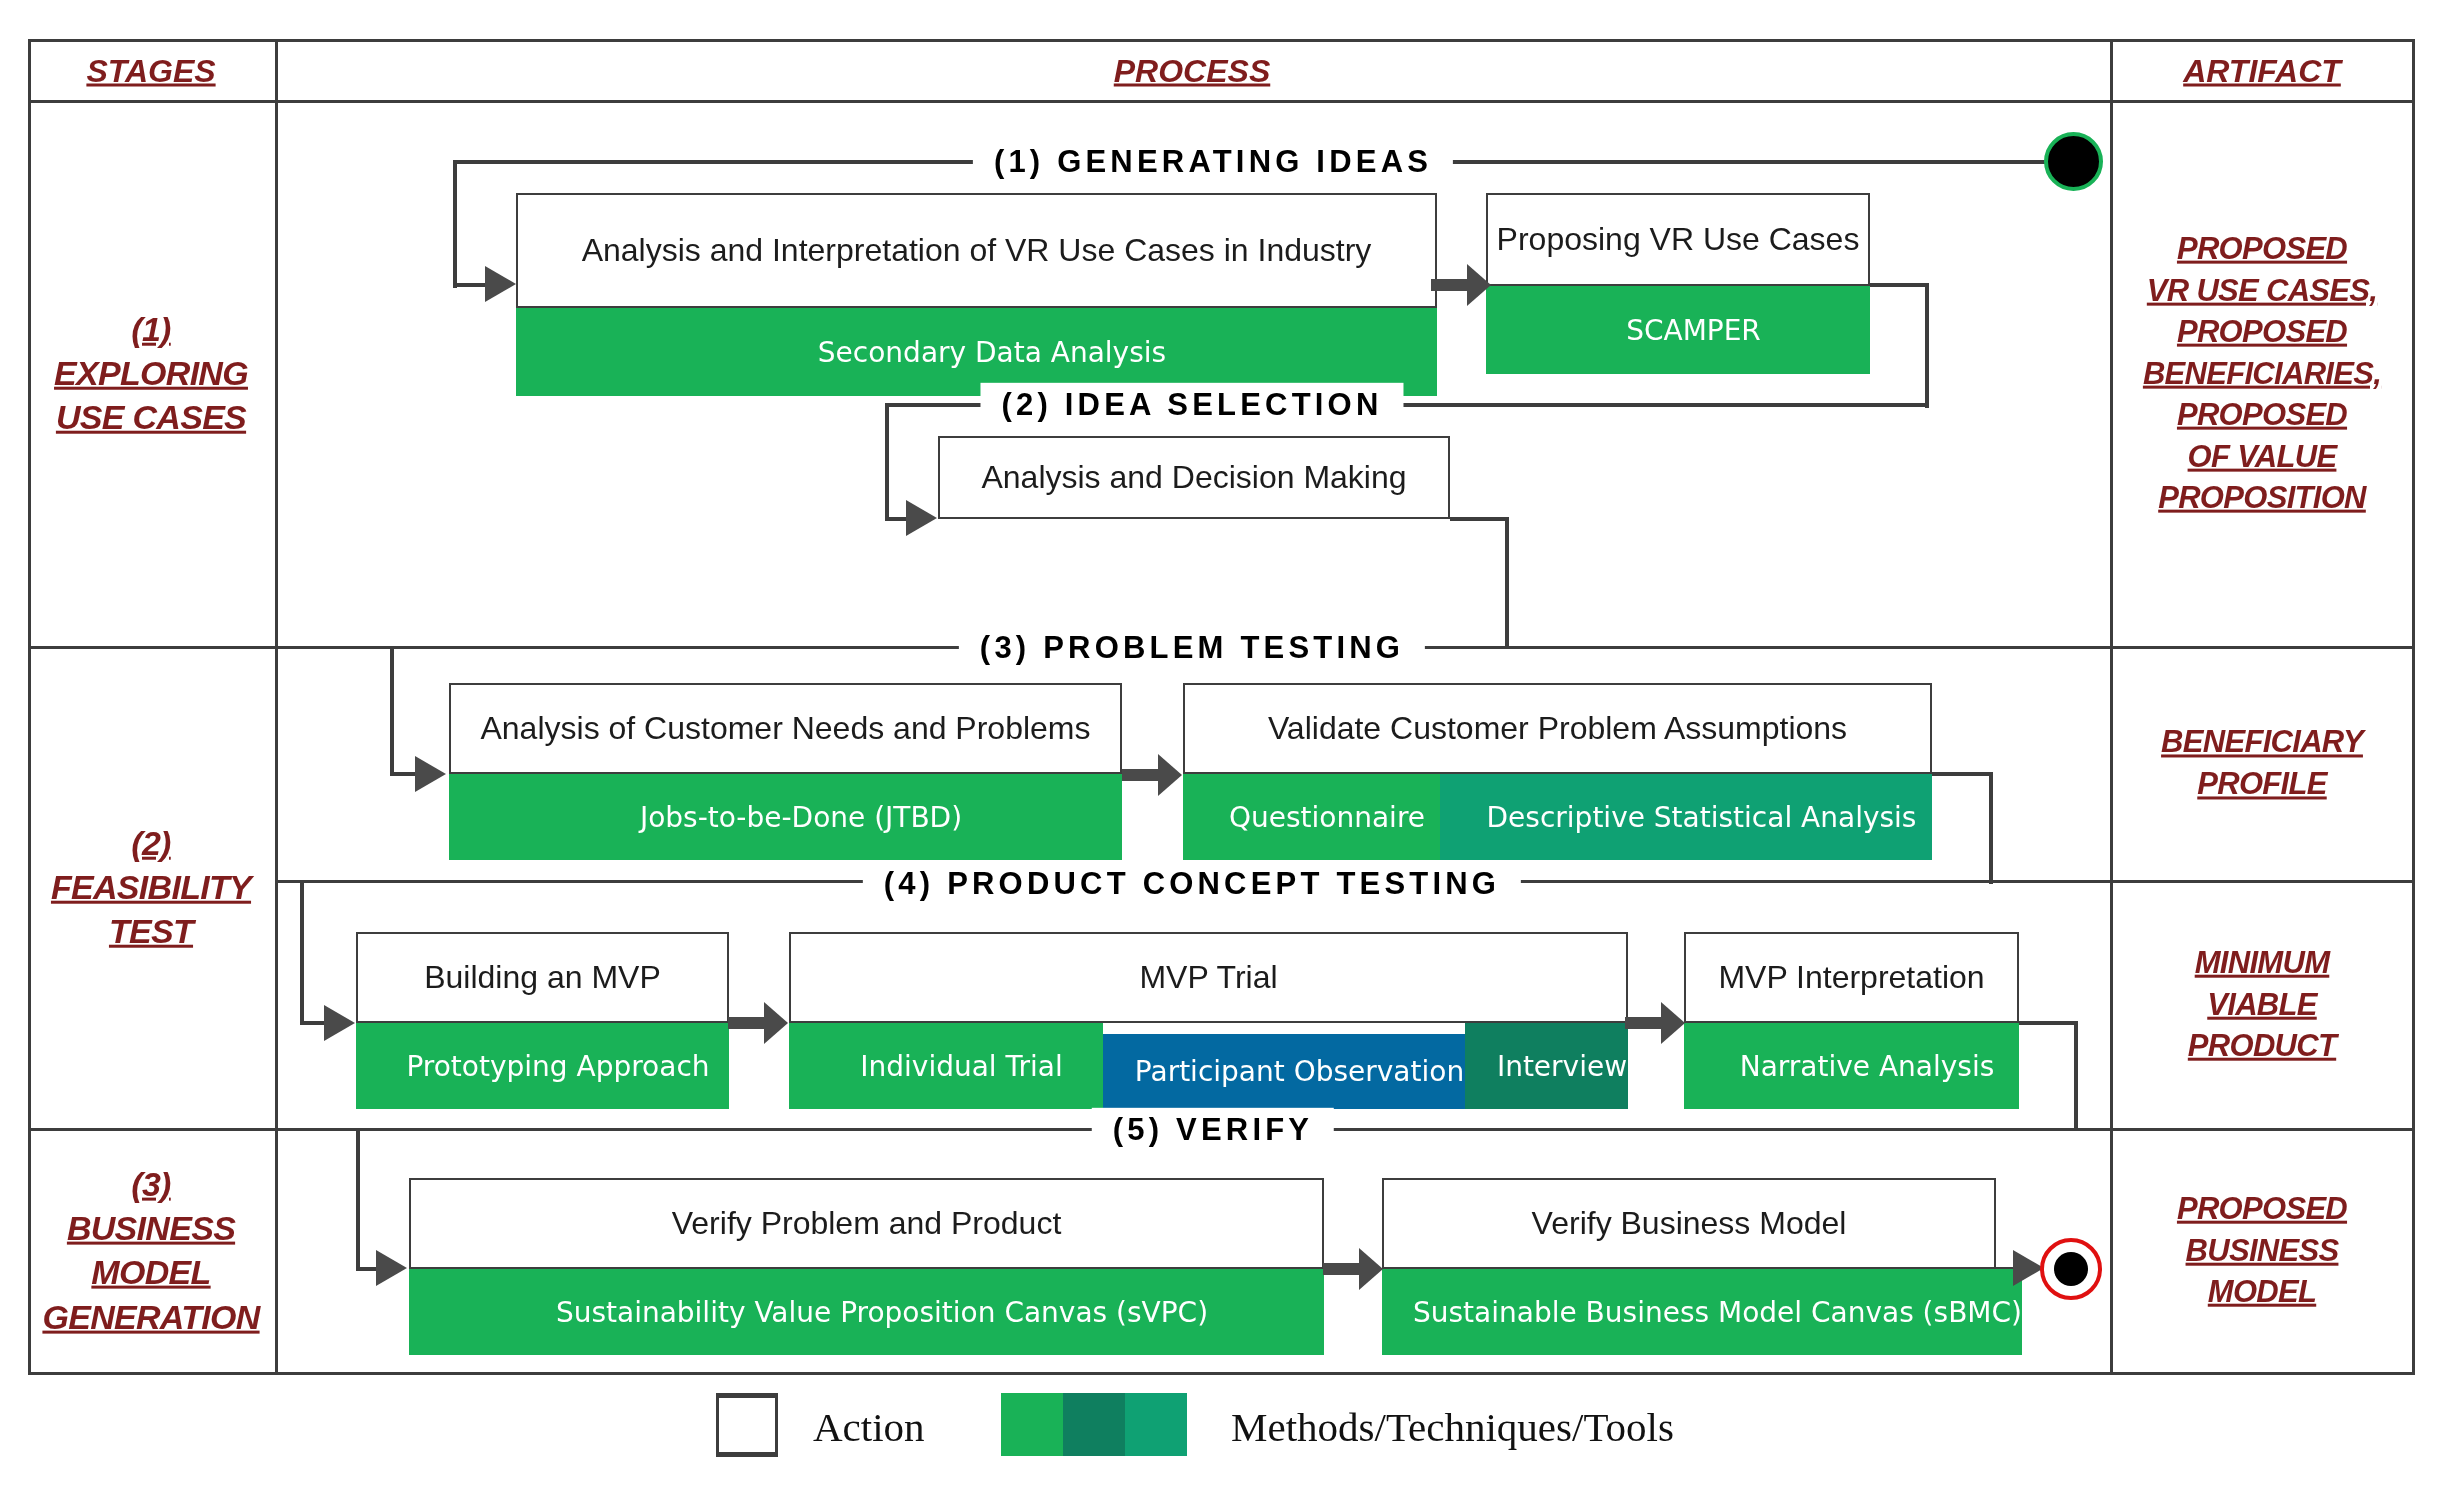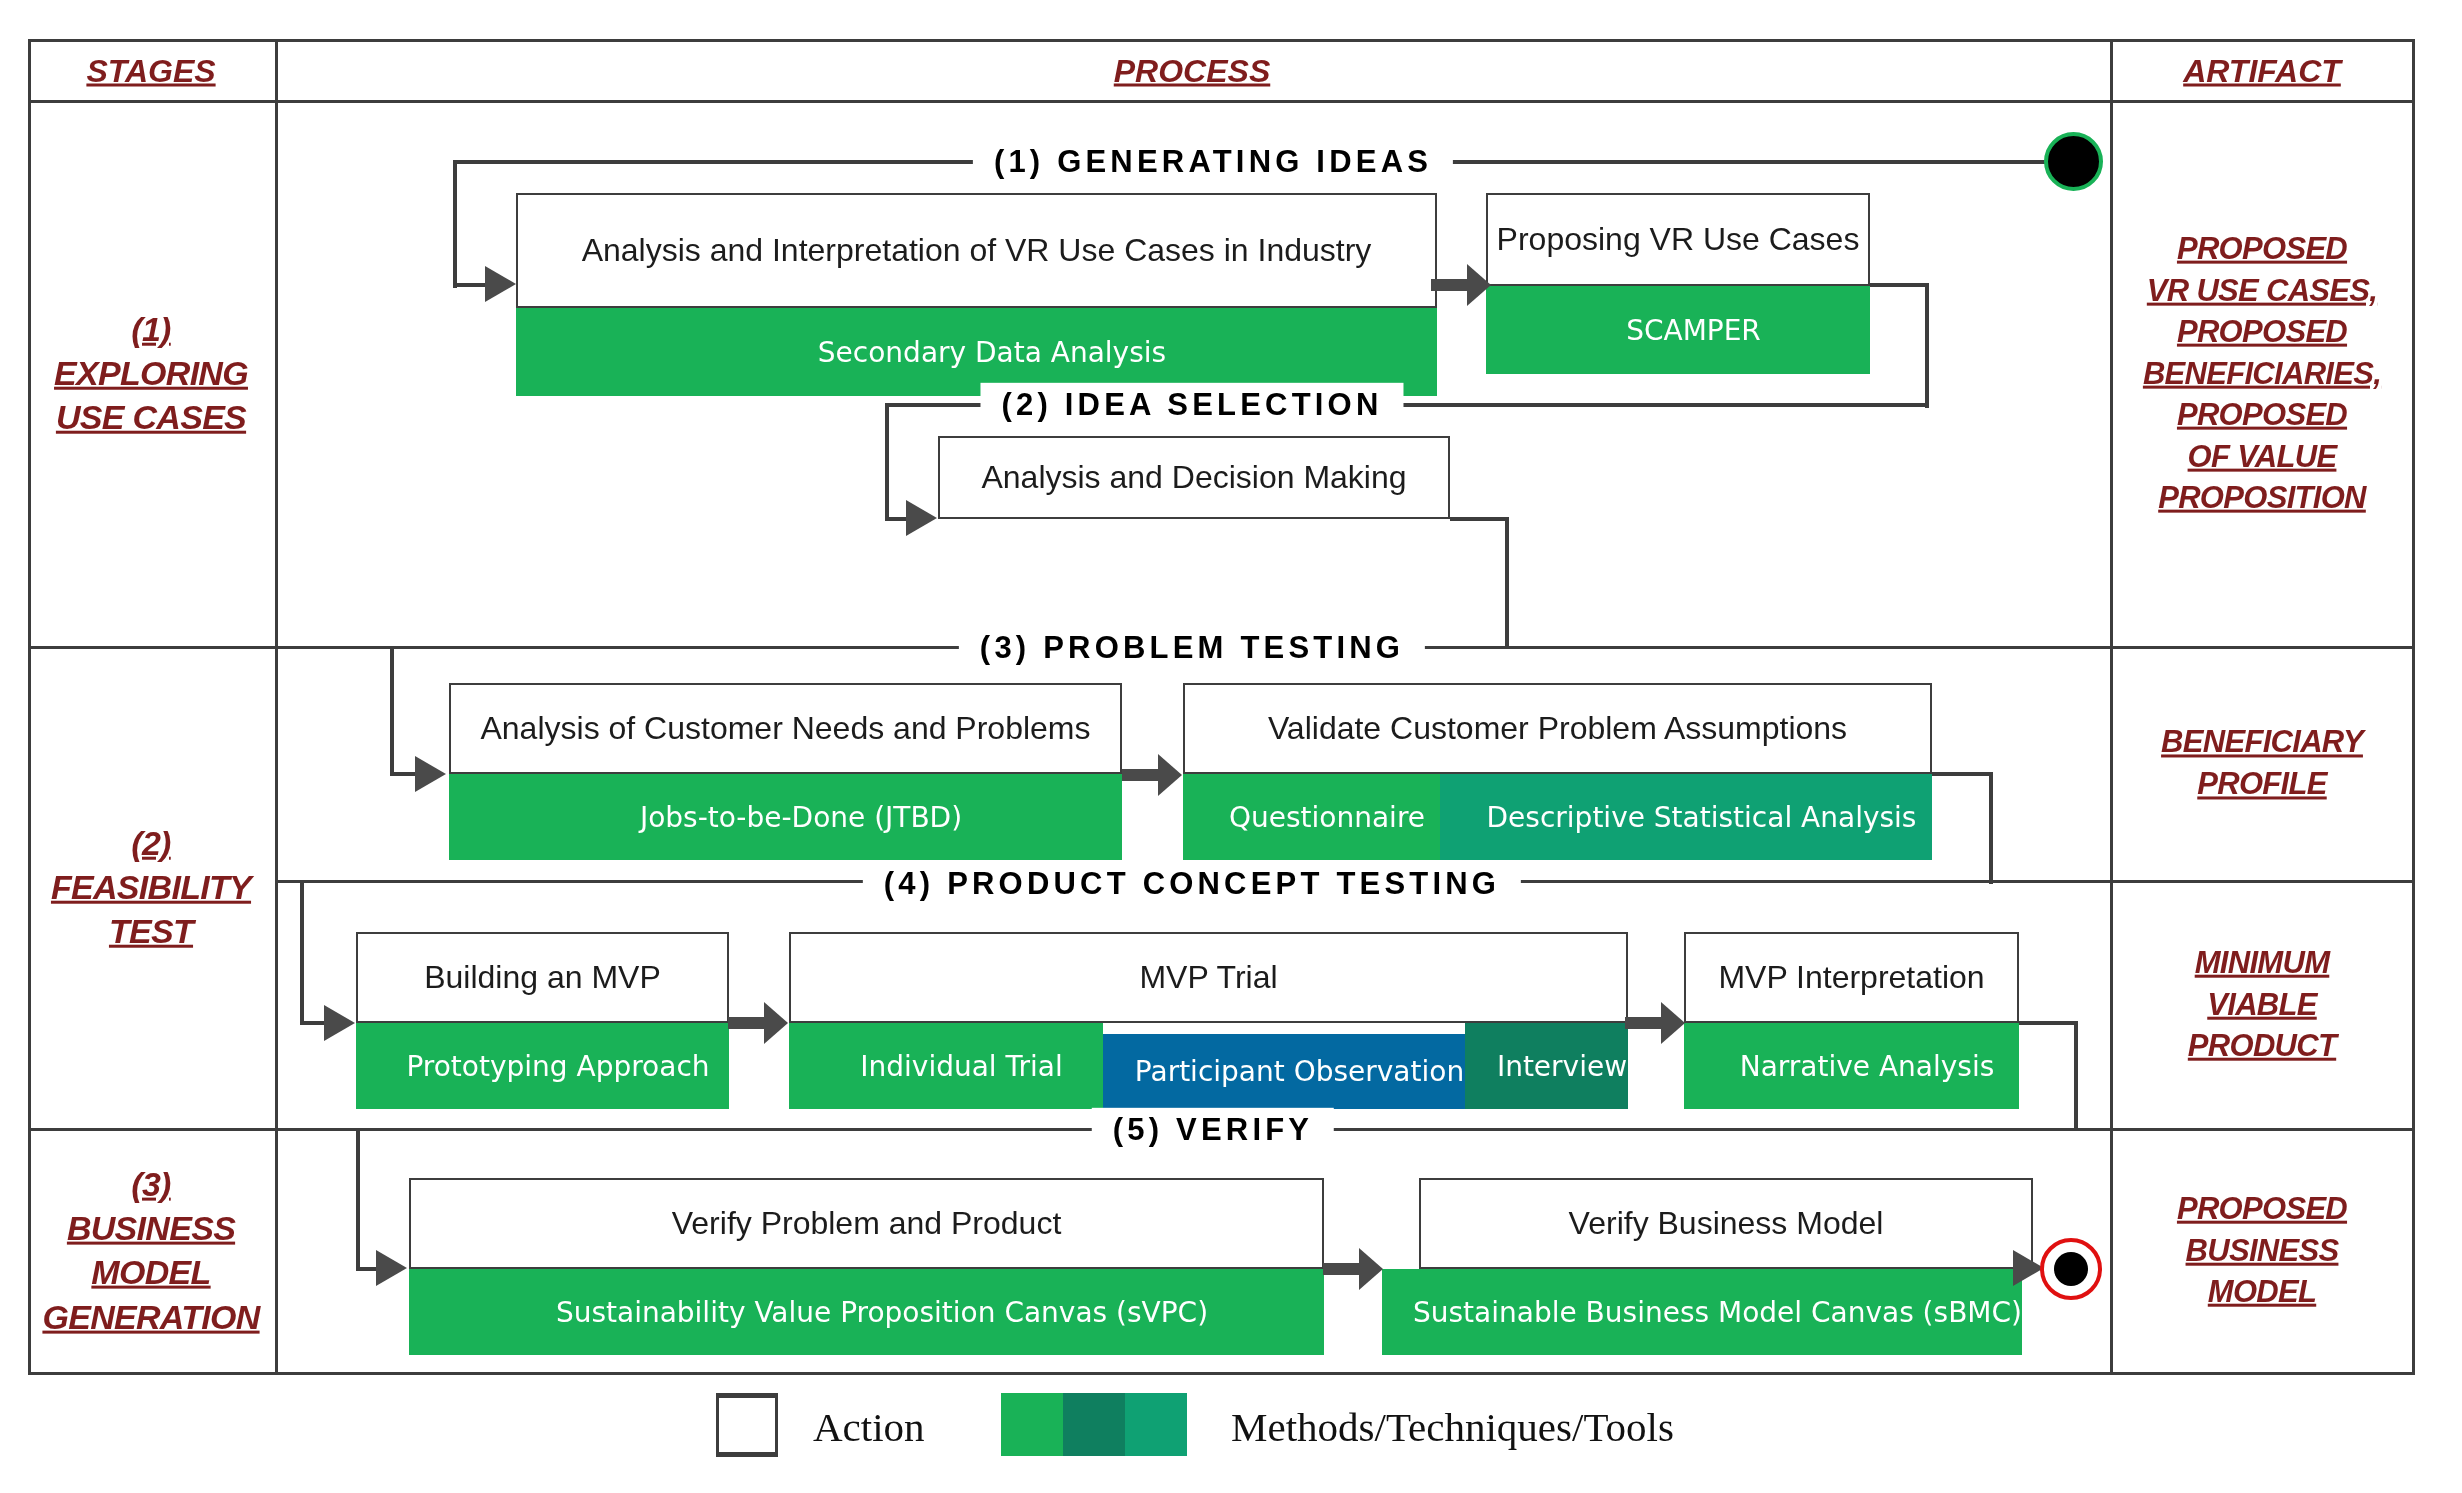--- a/index.html
+++ b/index.html
@@ -199,21 +199,21 @@
   <div class="unit" style="left:409px;top:1178px;width:915px;">
     <div class="action-box" style="height:91px;">Verify Problem and Product</div>
     <div class="methods" style="height:86px;">
       <div class="method" style="flex: 1 1 0%; background: rgb(25, 178, 87);">Sustainability Value Proposition Canvas (sVPC)</div>
     </div>
   </div>
 
   <div class="barrow" style="left:1323px;top:1248px;"></div>
 
   <div class="unit" style="left:1382px;top:1178px;width:614px;">
-    <div class="action-box" style="height:91px;margin-left:37px;">Verify Business Model</div>
+    <div class="action-box" style="height:91px;">Verify Business Model</div>
     <div class="methods" style="height:86px;">
       <div class="method" style="flex: 1 1 0%; background: rgb(25, 178, 87);">Sustainable Business Model Canvas (sBMC)</div>
     </div>
   </div>
 
   <div class="legend-swatch-action" style="left:716px;top:1393px;width:62px;height:64px;"></div>
   <div class="legend-text" style="left:813px;top:1427px;">Action</div>
   <div class="legend-swatch-methods" style="left:1001px;top:1393px;">
     <div style="background: rgb(25, 178, 87);"></div>
     <div style="background: rgb(15, 127, 95);"></div>

